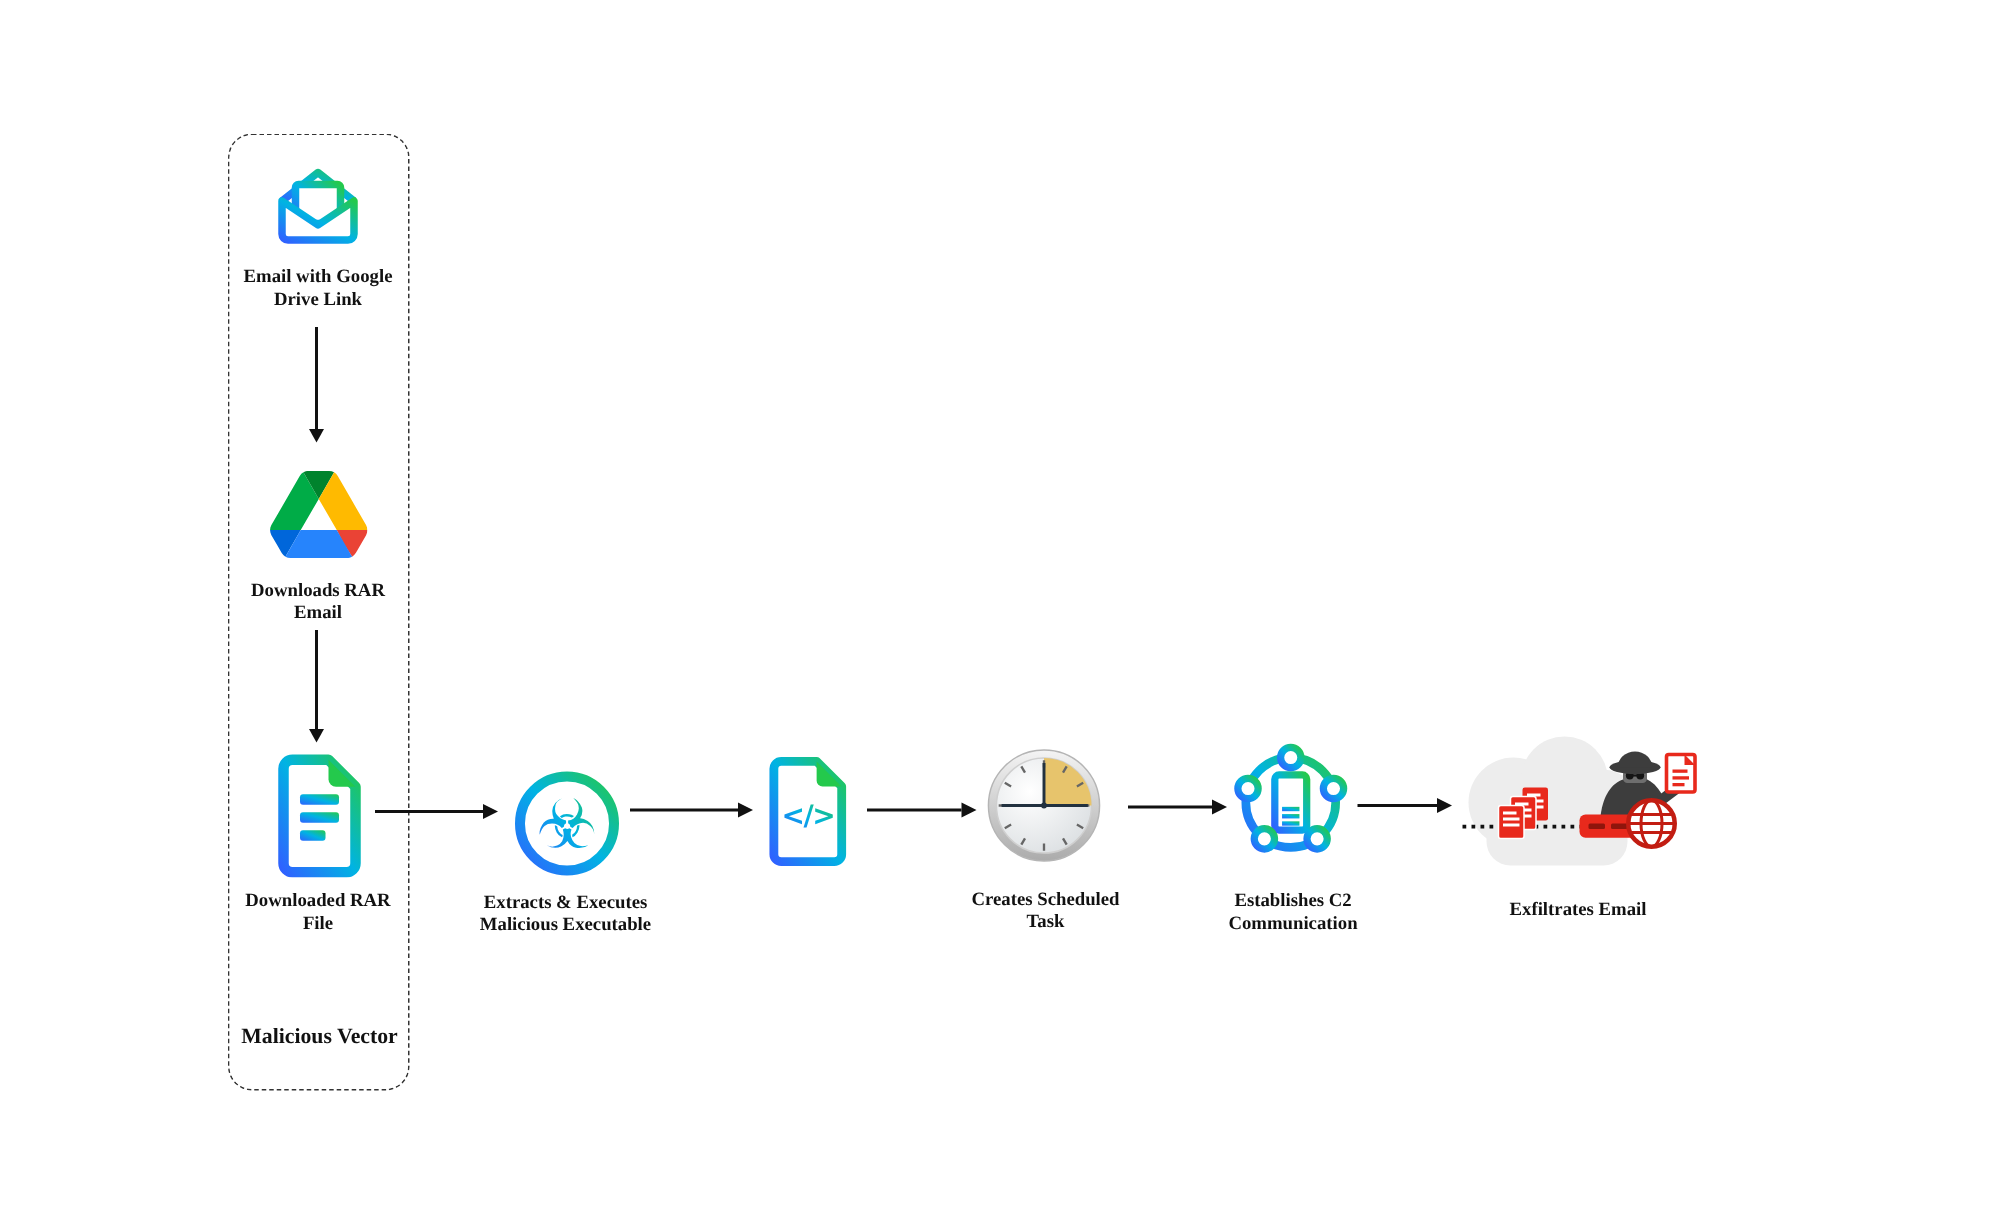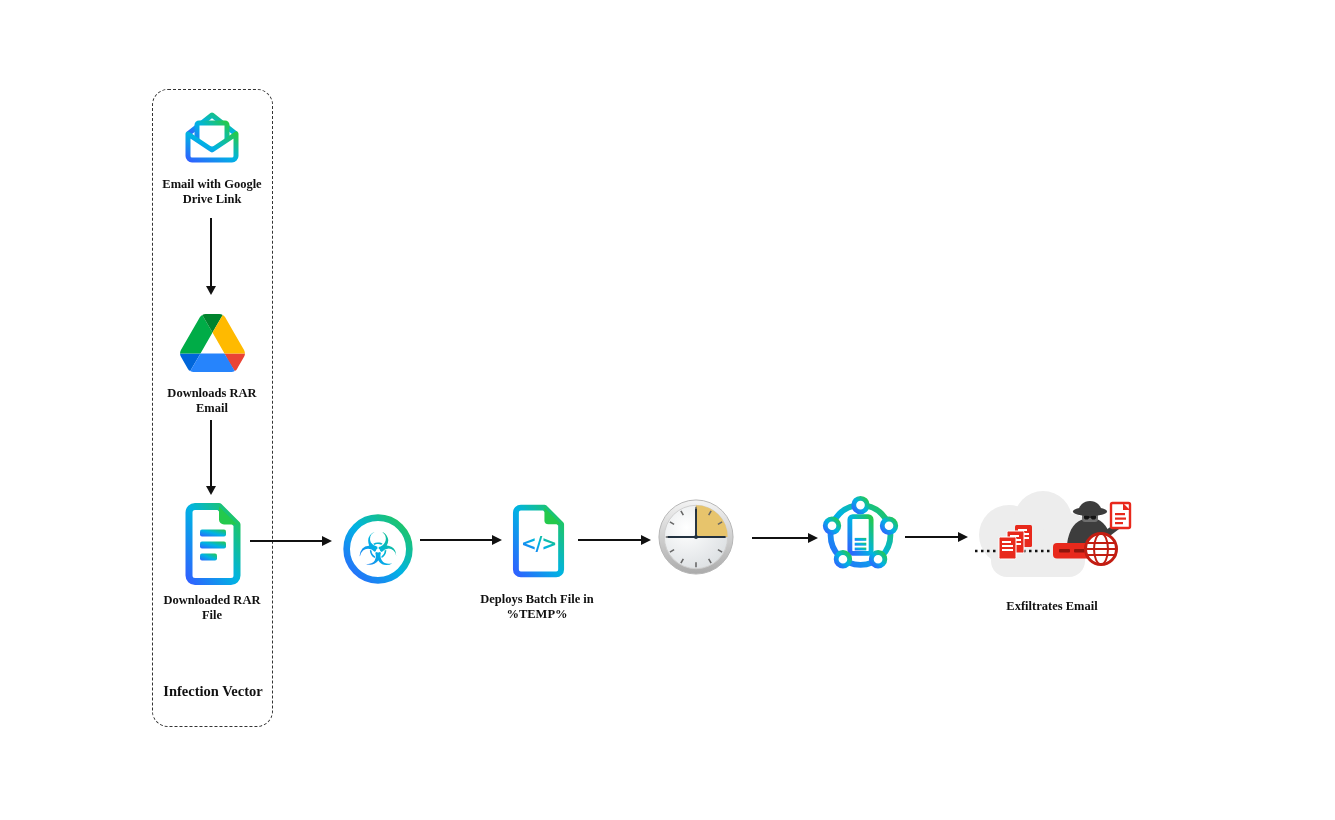--- a/index.html
+++ b/index.html
@@ -91,60 +91,60 @@
       <path d="M12 4 h24 l18 18 v51 a6 6 0 0 1 -6 6 H12 a6 6 0 0 1 -6 -6 V10 a6 6 0 0 1 6 -6 z" fill="#fff" stroke="url(#g2)" stroke-width="7" stroke-linejoin="round"></path>
       <path d="M36 4 l18 18 H41 a5 5 0 0 1 -5 -5 z" fill="#24c94c"></path>
       <rect x="17" y="27" width="26" height="7" rx="2" fill="url(#g2)"></rect>
       <rect x="17" y="39" width="26" height="7" rx="2" fill="url(#g2)"></rect>
       <rect x="17" y="51" width="17" height="7" rx="2" fill="url(#g2)"></rect>
     </svg>
   </div>
   <div class="label" style="left:137px;top:593px;width:150px;text-align:center;">Downloaded RAR
 File</div>
 
-  <div class="box-label" style="left:138px;top:683px;width:150px;">Infection Vector</div>
+  <div class="box-label" style="left:138px;top:683px;width:150px;">Malicious Vector</div>
 
   <div class="harrow" style="left:250px;top:540px;width:72px;">
       <div class="hhead"></div>
     </div>
 
   <div class="icon" style="left:340px;top:511px;width:76px;height:76px;">
     <svg viewBox="0 0 80 80">
       <defs>
         <linearGradient id="g3" x1="1" y1="0" x2="0" y2="1">
           <stop offset="0" stop-color="#24c94c"></stop>
             <stop offset="0.5" stop-color="#00b3e3"></stop>
             <stop offset="1" stop-color="#2f62ff"></stop>
         </linearGradient>
       </defs>
       <circle cx="40" cy="40" r="33" fill="none" stroke="url(#g3)" stroke-width="7"></circle>
       <text x="40" y="57" text-anchor="middle" font-family="DejaVu Sans, sans-serif" font-size="48" fill="url(#g3)">☣</text>
     </svg>
   </div>
+  <div class="label" style="left:297px;top:594px;width:160px;">Extracts &amp; Executes
+Malicious Executable</div>
 
   <div class="harrow" style="left:420px;top:539px;width:72px;">
       <div class="hhead"></div>
     </div>
 
   <div class="icon" style="left:511px;top:504px;width:57px;height:74px;">
     <svg viewBox="0 0 58 74">
       <defs>
         <linearGradient id="g4" x1="1" y1="0" x2="0" y2="1">
           <stop offset="0" stop-color="#24c94c"></stop>
             <stop offset="0.5" stop-color="#00b3e3"></stop>
             <stop offset="1" stop-color="#2f62ff"></stop>
         </linearGradient>
       </defs>
       <path d="M10 3 h24 l17 17 v46 a5 5 0 0 1 -5 5 H10 a5 5 0 0 1 -5 -5 V8 a5 5 0 0 1 5 -5 z" fill="#fff" stroke="url(#g4)" stroke-width="6" stroke-linejoin="round"></path>
       <path d="M34 3 l17 17 H38 a4 4 0 0 1 -4 -4 z" fill="#24c94c"></path>
       <text x="28" y="46" text-anchor="middle" font-family="DejaVu Sans, sans-serif" font-weight="bold" font-size="19" letter-spacing="-1" fill="url(#g4)">&lt;/&gt;</text>
     </svg>
   </div>
-  <div class="label" style="left:462px;top:592px;width:150px;">Deploys Batch File in
-%TEMP%</div>
 
   <div class="harrow" style="left:578px;top:539px;width:63px;">
       <div class="hhead"></div>
     </div>
 
   <div class="icon" style="left:657px;top:498px;width:78px;height:78px;">
     <svg viewBox="0 0 80 80">
       <defs>
         <linearGradient id="bezel" x1="0" y1="0" x2="0" y2="1">
           <stop offset="0" stop-color="#f4f4f4"></stop>
@@ -170,20 +170,22 @@
         <line x1="24.5" y1="66.8" x2="27" y2="62.5"></line>
           <line x1="13.2" y1="55.5" x2="17.5" y2="53"></line>
         <line x1="13.2" y1="24.5" x2="17.5" y2="27"></line>
           <line x1="24.5" y1="13.2" x2="27" y2="17.5"></line>
       </g>
       <line x1="11" y1="40" x2="70" y2="40" stroke="#22313f" stroke-width="2"></line>
       <line x1="40" y1="40" x2="40" y2="11" stroke="#22313f" stroke-width="2"></line>
       <circle cx="40" cy="40" r="2" fill="#22313f"></circle>
     </svg>
   </div>
+  <div class="label" style="left:622px;top:592px;width:150px;">Creates Scheduled
+Task</div>
 
   <div class="harrow" style="left:752px;top:537px;width:56px;">
       <div class="hhead"></div>
     </div>
 
   <div class="icon" style="left:818px;top:491px;width:85px;height:88px;">
     <svg viewBox="0 0 88 88">
       <defs>
         <linearGradient id="g5" x1="1" y1="0" x2="0" y2="1">
           <stop offset="0" stop-color="#24c94c"></stop>
@@ -196,20 +198,22 @@
       <rect x="38" y="47" width="12" height="3" fill="url(#g5)"></rect>
       <rect x="38" y="52" width="12" height="3" fill="url(#g5)"></rect>
       <rect x="38" y="57" width="12" height="3" fill="url(#g5)"></rect>
       <circle cx="44" cy="13" r="7" fill="#fff" stroke="url(#g5)" stroke-width="5"></circle>
       <circle cx="73.5" cy="34.4" r="7" fill="#fff" stroke="url(#g5)" stroke-width="5"></circle>
       <circle cx="62.2" cy="69.1" r="7" fill="#fff" stroke="url(#g5)" stroke-width="5"></circle>
       <circle cx="25.8" cy="69.1" r="7" fill="#fff" stroke="url(#g5)" stroke-width="5"></circle>
       <circle cx="14.5" cy="34.4" r="7" fill="#fff" stroke="url(#g5)" stroke-width="5"></circle>
     </svg>
   </div>
+  <div class="label" style="left:787px;top:593px;width:150px;">Establishes C2
+Communication</div>
 
   <div class="harrow" style="left:905px;top:536px;width:53px;">
       <div class="hhead"></div>
     </div>
 
   <div class="icon" style="left:971px;top:487px;width:165px;height:95px;">
     <svg viewBox="0 0 165 95">
       <g>
         <circle cx="38" cy="48" r="30" fill="#ededed"></circle>
         <circle cx="72" cy="33" r="29" fill="#ededed"></circle>

